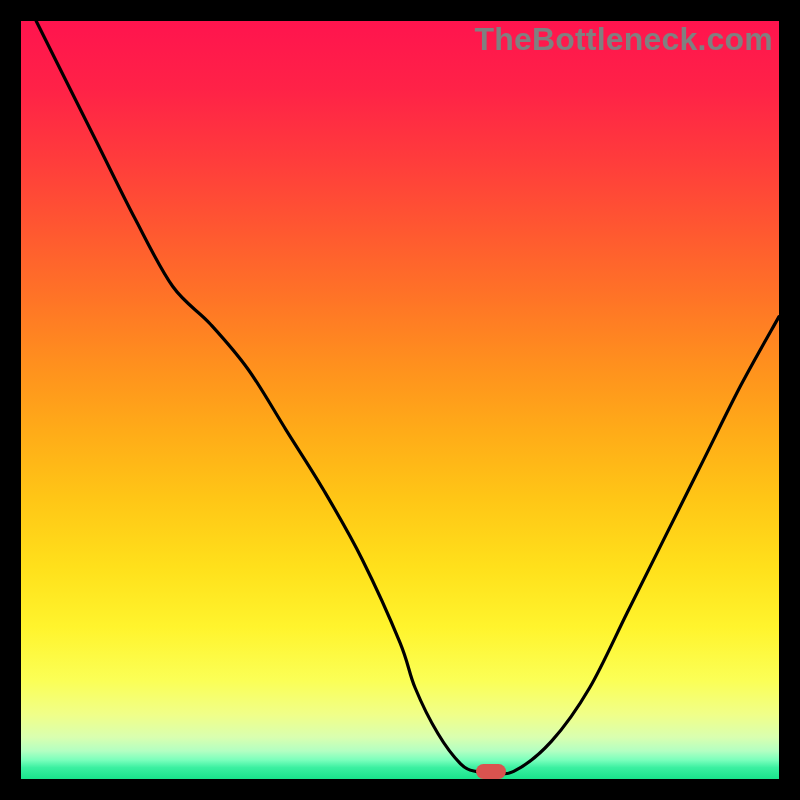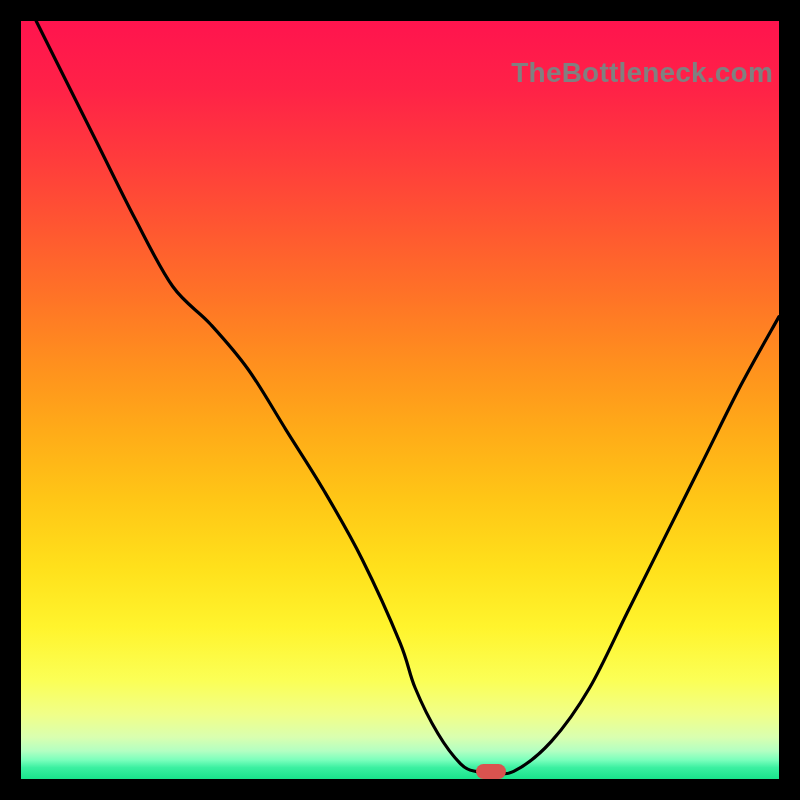--- a/index.html
+++ b/index.html
@@ -24,25 +24,24 @@
     top: 21px;
     width: 758px;
     height: 758px;
     overflow: hidden;
   }
   .watermark {
     position: absolute;
     top: 0px;
     right: 6px;
     font-family: Arial, Helvetica, sans-serif;
-    font-size: 28px;
+    font-size: 32px;
     font-weight: 600;
     color: #808080;
     letter-spacing: 0.2px;
-    margin-top: 36px;
   }
   .marker {
     position: absolute;
     background: #d9534f;
     border-radius: 8px;
   }
   svg.curve {
     position: absolute;
     left: 0;
     top: 0;

